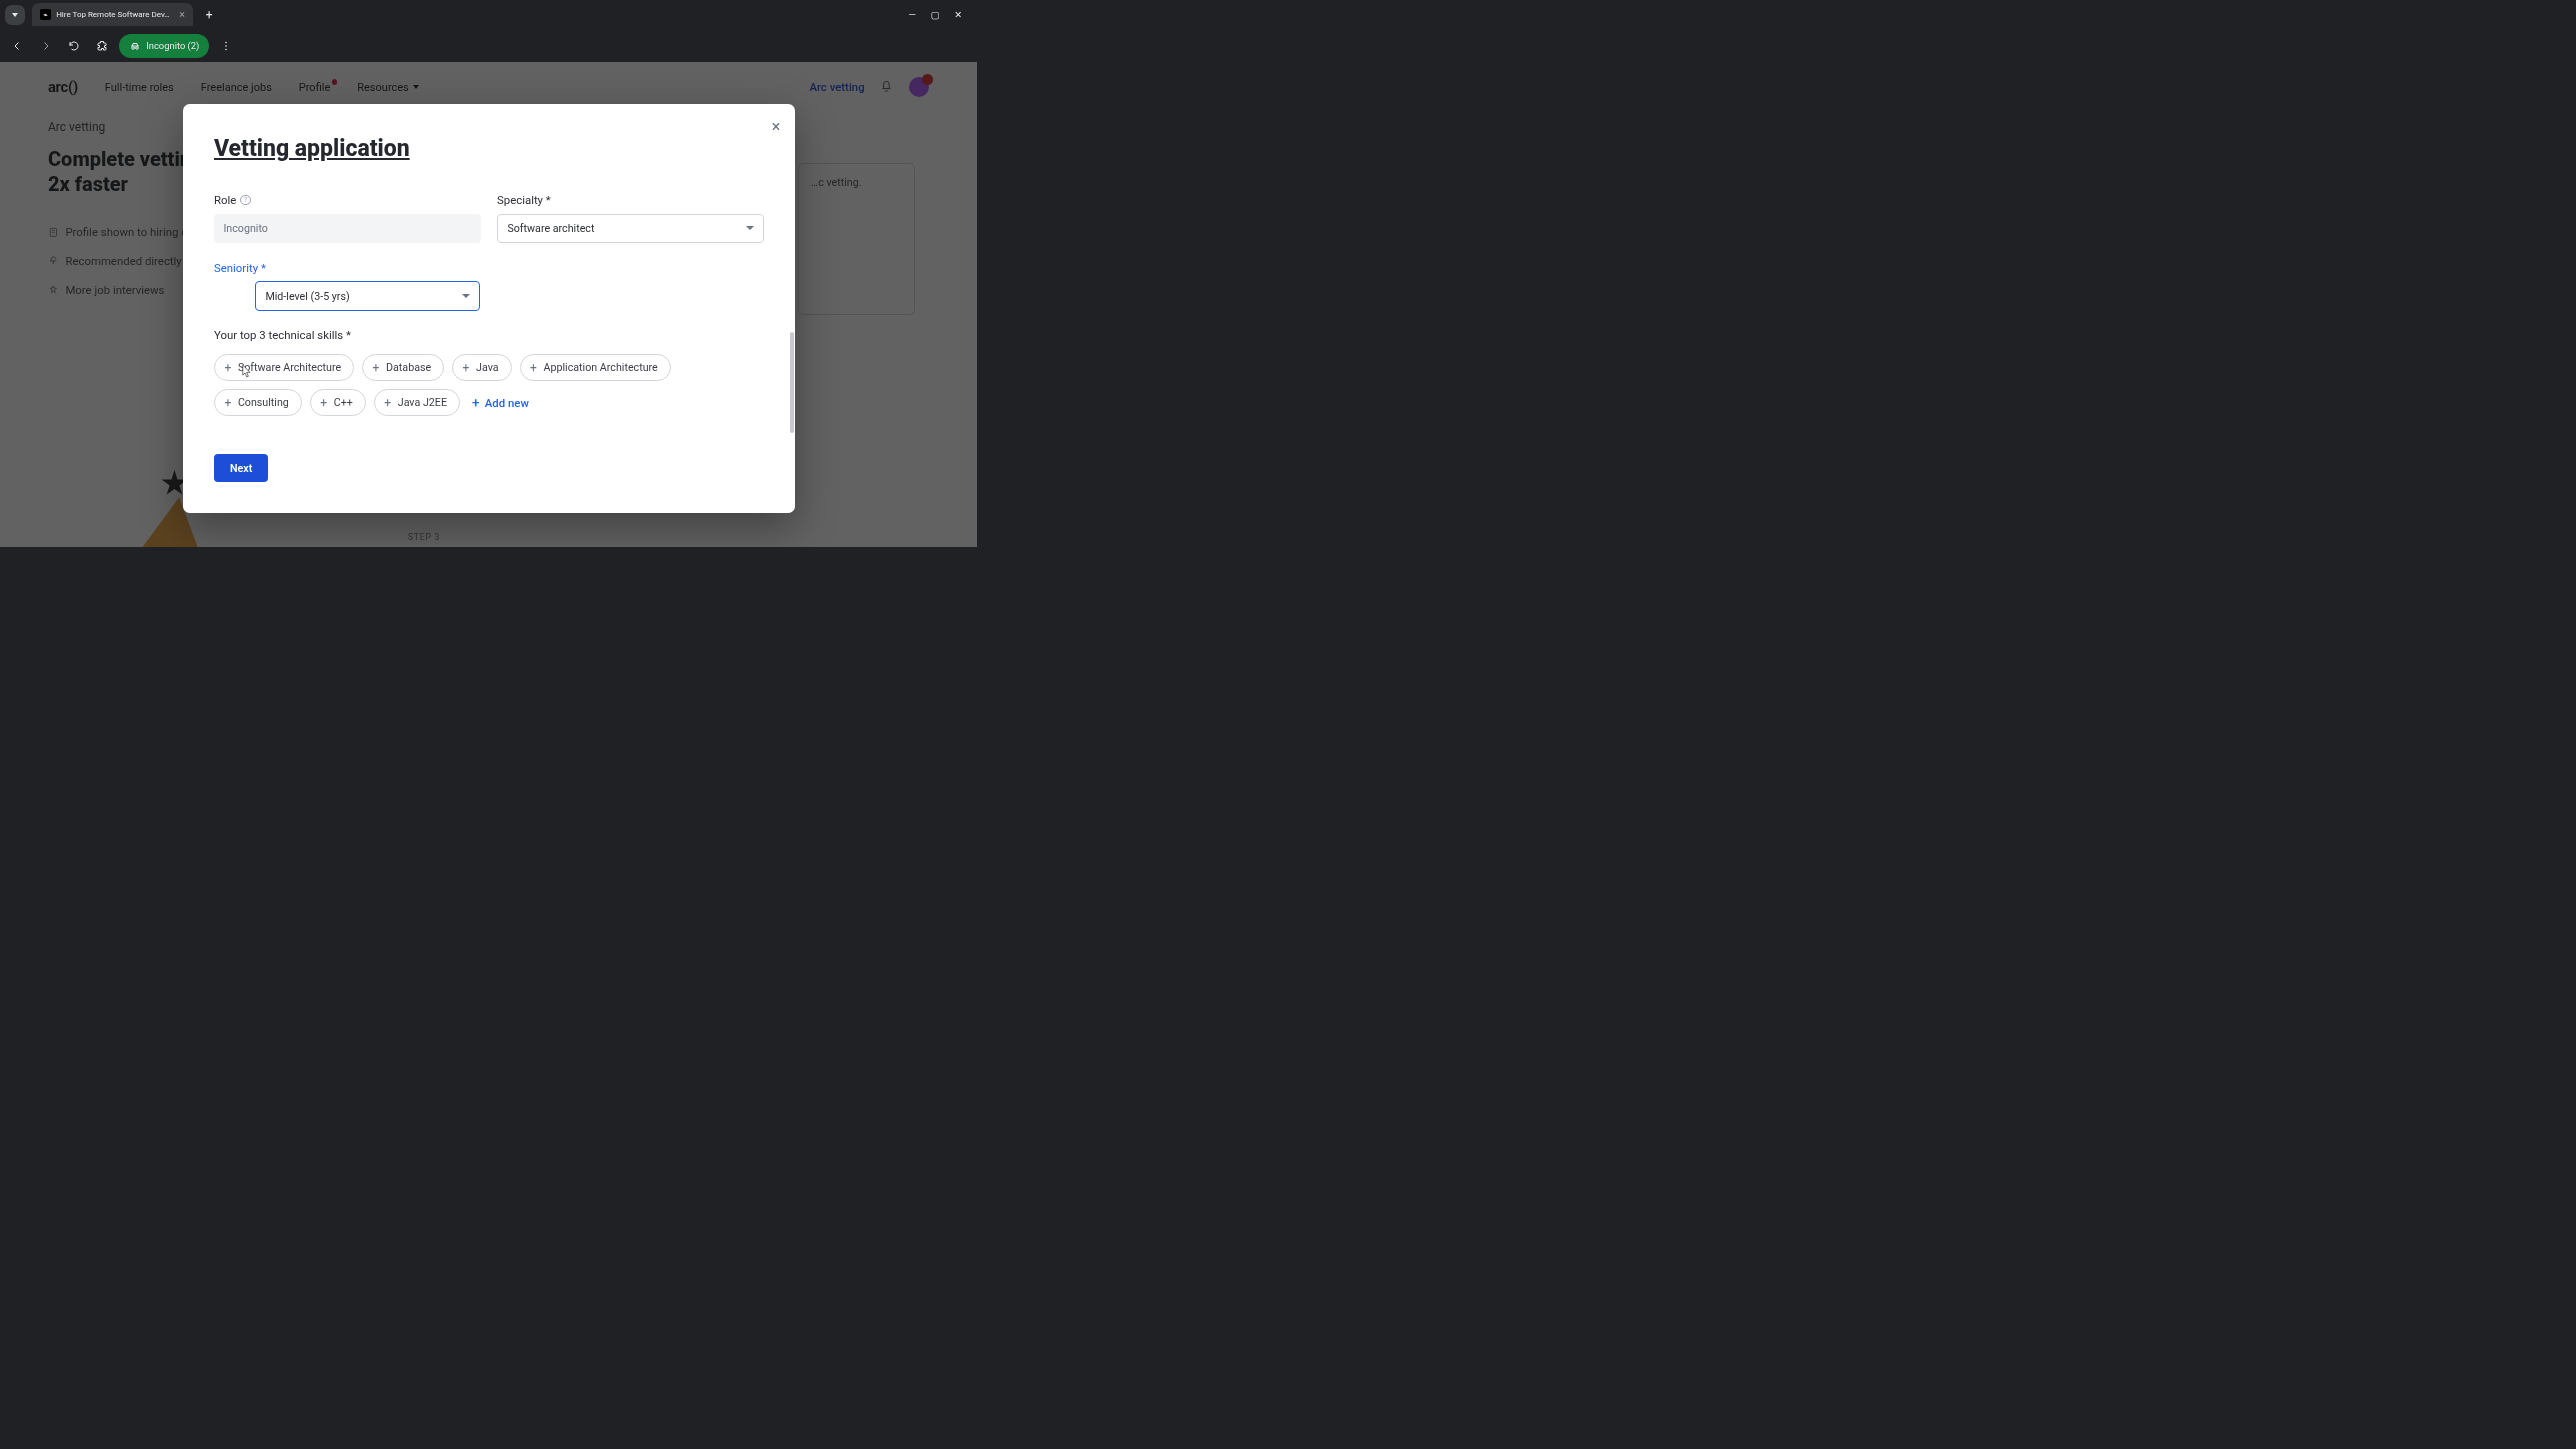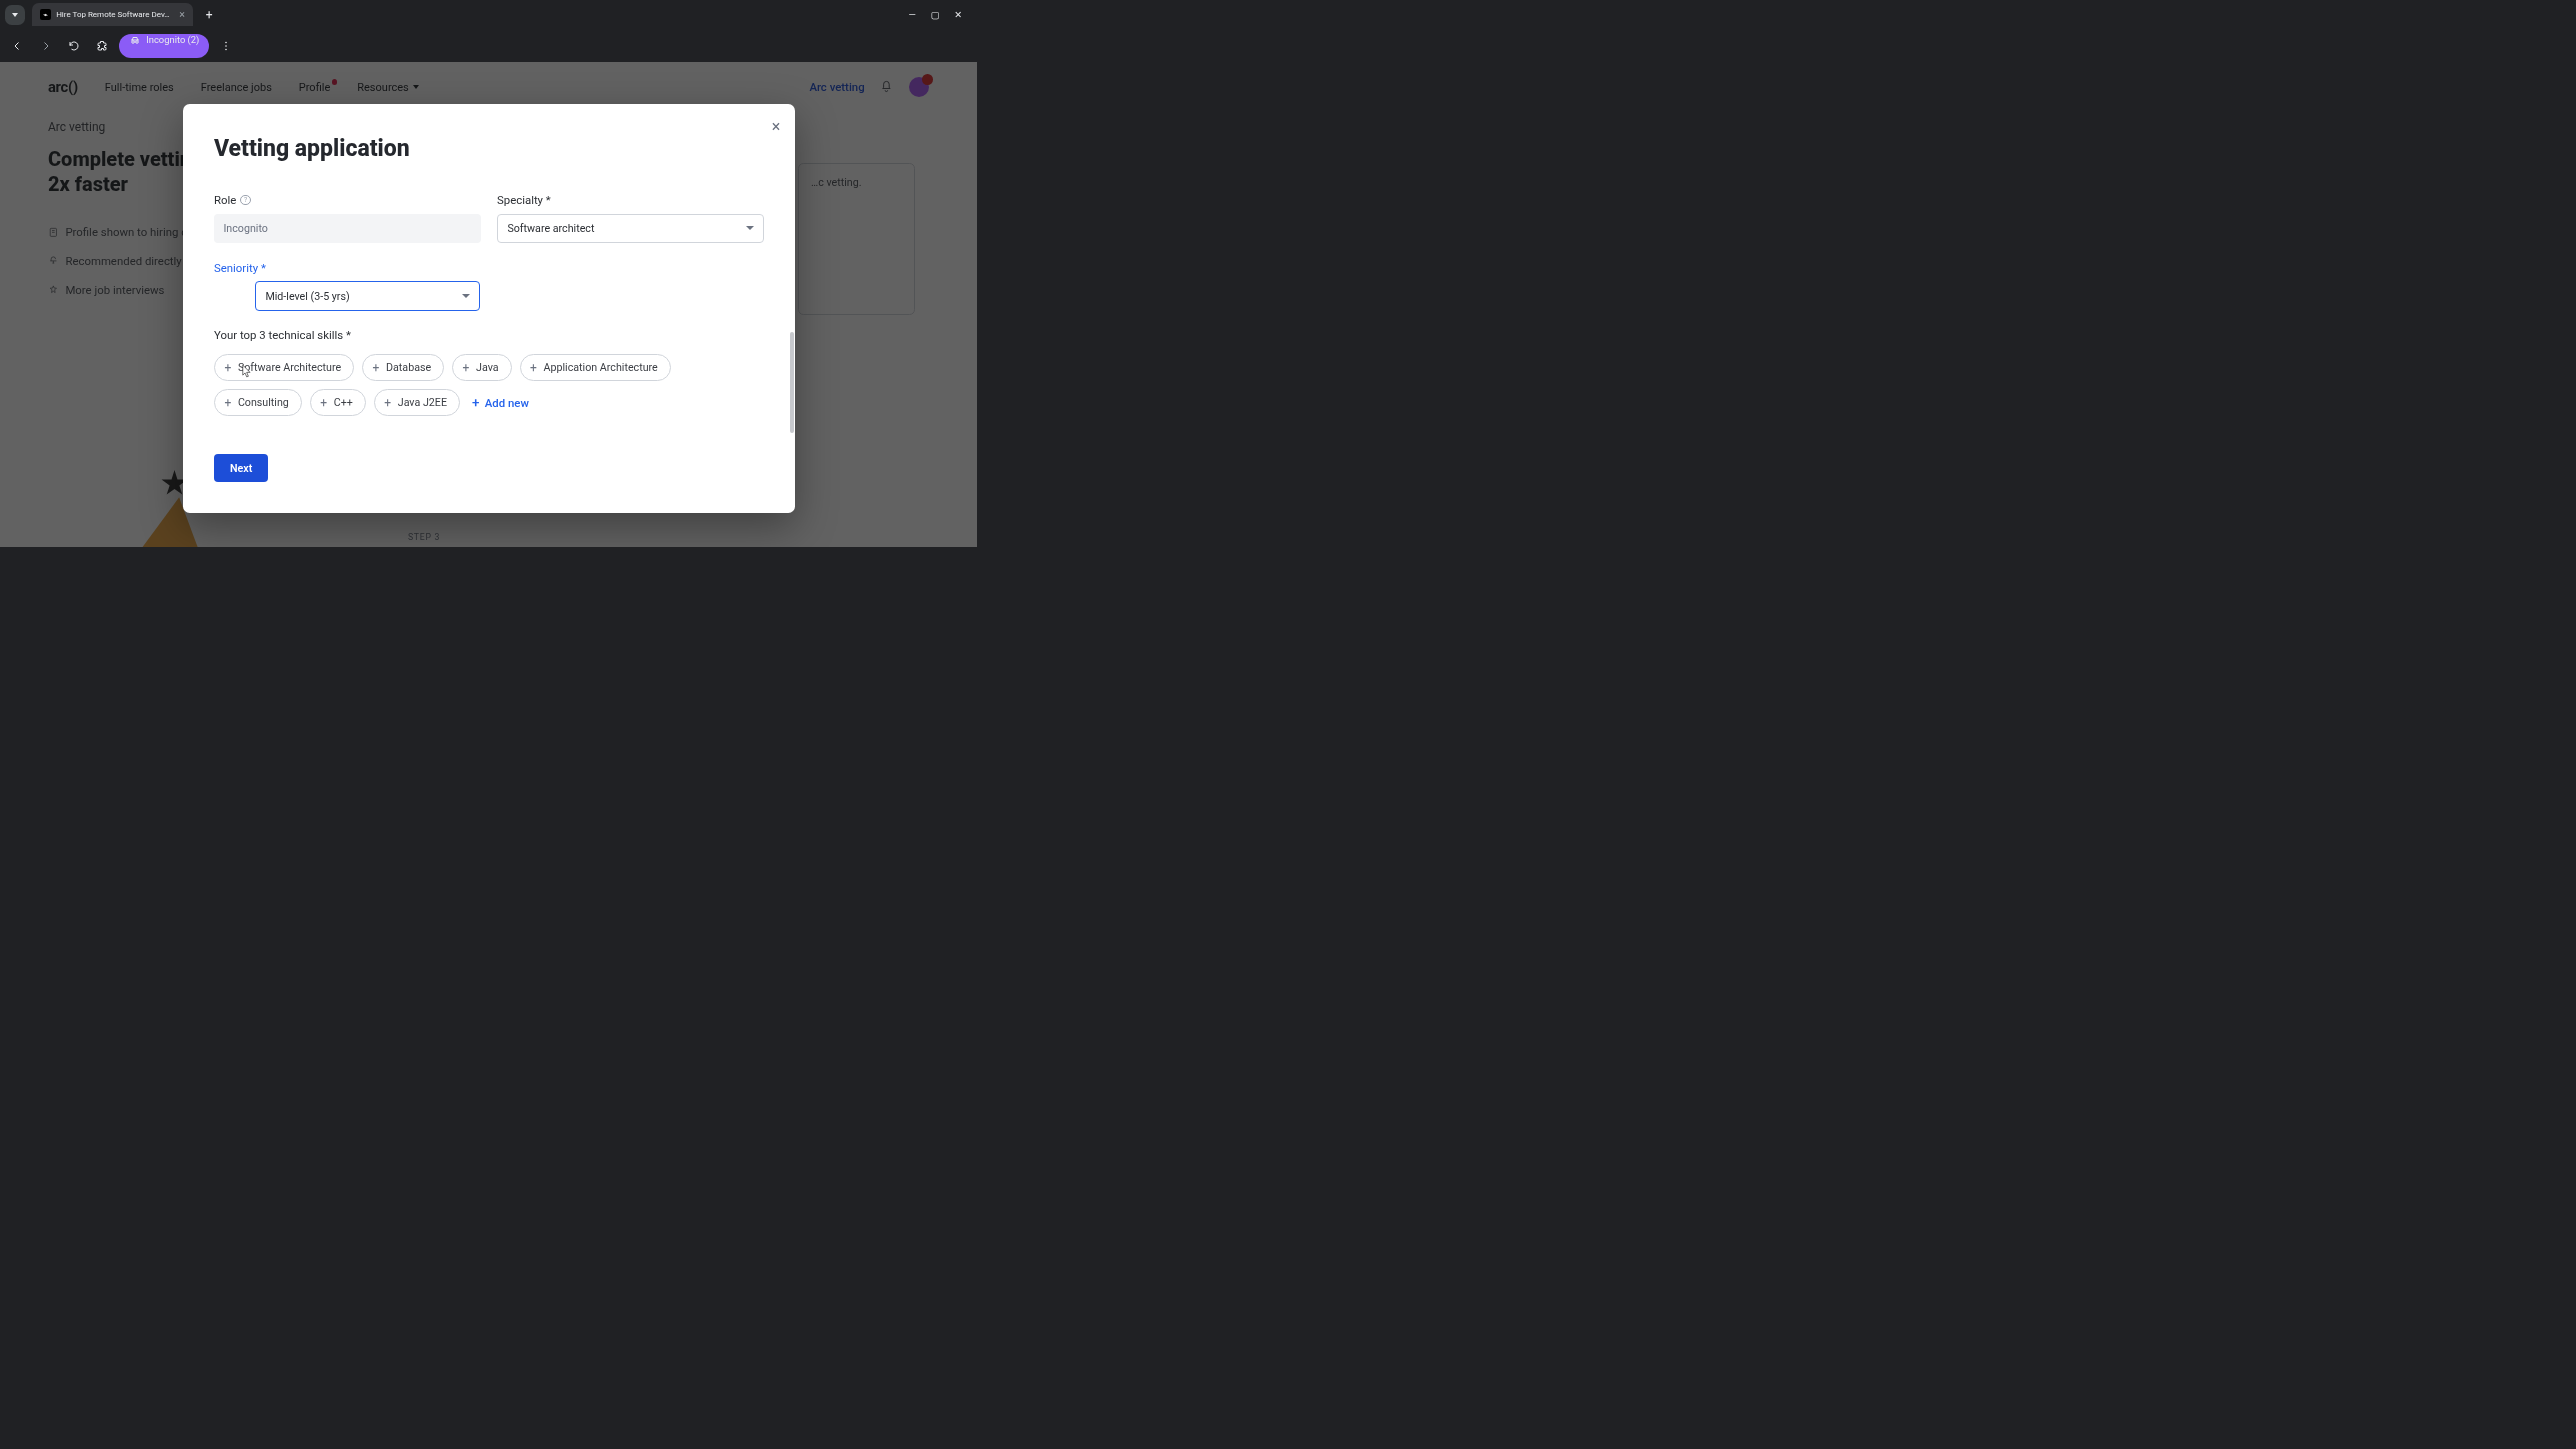--- a/index.html
+++ b/index.html
@@ -18,21 +18,21 @@
 .win-controls { margin-left:auto; display:flex; gap:14.8px; padding-right:9.4px; color:#e8eaed; }
 .win-controls span { font-size:9.4px; }
 
 .toolbar { height:32px; display:flex; align-items:center; gap:6.7px; padding:0 6.7px; background:#202124; }
 .nav-btn { width:21.5px; height:21.5px; display:flex; align-items:center; justify-content:center; color:#9aa0a6; border-radius:50%; }
 .nav-btn.enabled { color:#e8eaed; }
 .nav-btn svg { width:12px; height:12px; }
 .addr { flex:1; height:24px; background:#3c4043; border-radius:12px; display:flex; align-items:center; padding:0 9.4px; gap:6.7px; color:#e8eaed; font-size:9.4px; }
 .addr .tune { width:12px; height:12px; display:flex; align-items:center; justify-content:center; }
 .addr .right-icons { margin-left:auto; display:flex; gap:9.4px; align-items:center; color:#c9ccd1; }
-.incog-chip { display:flex; align-items:flex-start; gap:5.4px; background:#8b5cf6; height:24px; border-radius:12px; padding:0 9.4px; color:#e8eaed; font-size:9.4px; }
+.incog-chip { display:flex; align-items:center; gap:5.4px; background:#15803d; height:24px; border-radius:12px; padding:0 9.4px; color:#e8eaed; font-size:9.4px; }
 
 
 .page { position:absolute; top:62px; left:0; right:0; bottom:0; background:#fff; }
 .topnav { height:50px; display:flex; align-items:center; padding:16px 48px; gap:27px; }
 .logo { font-weight:700; font-size:14.8px; color:#1f2328; letter-spacing:-0.3px; }
 .navlink { font-size:11px; color:#1f2328; position:relative; }
 .notif-dot { width:5.4px; height:5.4px; background:#e11d48; border-radius:50%; position:absolute; top:-1.3px; right:-6.7px; }
 .navlink.res { display:flex; align-items:center; gap:4px; }
 .nav-right { margin-left:auto; display:flex; align-items:center; gap:14.8px; }
 .nav-right .vet { color:#1d4ed8; font-size:11.4px; font-weight:500; }
@@ -52,21 +52,21 @@
 .illus { position:absolute; left:94px; bottom:-20px; width:148px; height:87px; }
 .star { position:absolute; left:67px; top:-10px; width:27px; height:27px; background:#2b2b2b; clip-path: polygon(50% 0%, 61% 35%, 98% 35%, 68% 57%, 79% 91%, 50% 70%, 21% 91%, 32% 57%, 2% 35%, 39% 35%); }
 .tri { position:absolute; left:40px; top:17px; width:0; height:0; border-left:40px solid transparent; border-right:40px solid transparent; border-bottom:74px solid #e9a23b; transform:rotate(8deg); }
 
 
 .scrim { position:absolute; top:62px; left:0; right:0; bottom:0; background:rgba(17,17,17,0.66); }
 
 
 .modal { position:absolute; left:183px; top:104px; width:612px; height:409px; background:#fff; border-radius:6.7px; padding:31px 31px 20px 31px; box-shadow:0 13.4px 40px rgba(0,0,0,.35); overflow:hidden; }
 .modal-close { position:absolute; right:14.8px; top:14.8px; font-size:16px; color:#6b7280; line-height:1; }
-.modal h1 { font-size:23px; font-weight:800; color:#25282e; margin-bottom:31px; }
+.modal h1 { font-size:23px; font-weight:800; color:#25282e; margin-bottom:31px;text-decoration:underline; }
 .form-row { display:flex; gap:16px; margin-bottom:17.4px; }
 .field { flex:1; display:flex; flex-direction:column; gap:6.7px; }
 .label { font-size:11.4px; color:#2c2f34; display:flex; align-items:center; gap:4px; }
 .label.focused { color:#2563eb;text-align:right; }
 .info-ic { width:10.7px; height:10.7px; border:1px solid #9ca3af; border-radius:50%; display:inline-flex; align-items:center; justify-content:center; font-size:6.7px; color:#9ca3af; }
 .readonly { background:#f3f4f6; border-radius:4px; height:29.5px; display:flex; align-items:center; padding:0 9.4px; color:#6b7280; font-size:10.7px; }
 .select { border:0.7px solid #d1d5db; border-radius:4px; height:29.5px; display:flex; align-items:center; padding:0 9.4px; color:#2c2f34; font-size:10.7px; position:relative; }
 .select.focused { border:1.3px solid #2563eb;margin-left:41px; }
 .select .caret { margin-left:auto; width:0; height:0; border-left:4px solid transparent; border-right:4px solid transparent; border-top:4.7px solid #6b7280; }
 .section-label { font-size:11.4px; color:#2c2f34; margin-top:6.7px; margin-bottom:12px; }

